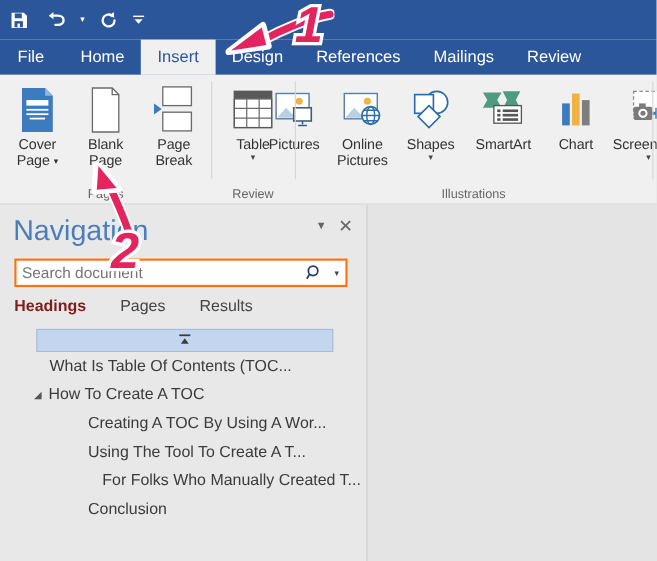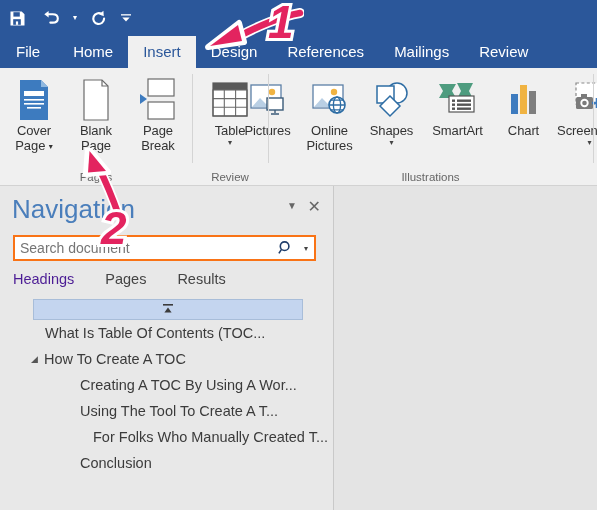--- a/index.html
+++ b/index.html
@@ -96,21 +96,21 @@
   .searchwrap input{
     flex:1;border:0;outline:0;background:transparent;
     font-family:"Liberation Sans", sans-serif;font-size:14px;color:#808080;
     padding:0 4px 0 5px;
   }
   .search-icon{width:24px;display:flex;align-items:center;justify-content:center;}
   .search-dd{width:16px;display:flex;align-items:center;justify-content:center;font-size:8px;color:#444;}
 
   .navtabs{position:absolute;left:13px;top:85px;display:flex;align-items:baseline;}
   .navtab{font-size:14.5px;color:#444;margin-right:31px;}
-  .navtab.active{color:#4c1d95;font-weight:normal;}
+  .navtab.active{color:#7f1d1d;font-weight:bold;}
 
   .navlist{position:absolute;left:0;top:113px;right:0;}
   .navrow{
     position:relative;height:26px;display:flex;align-items:center;
     font-size:14.5px;color:#3b3b3b;white-space:nowrap;
   }
   .navrow.sel{
     position:relative;background:#c4d5ef;border:1px solid #a8bdd9;box-sizing:border-box;
     margin:0 30px 0 33px;height:21px;justify-content:center;
   }

